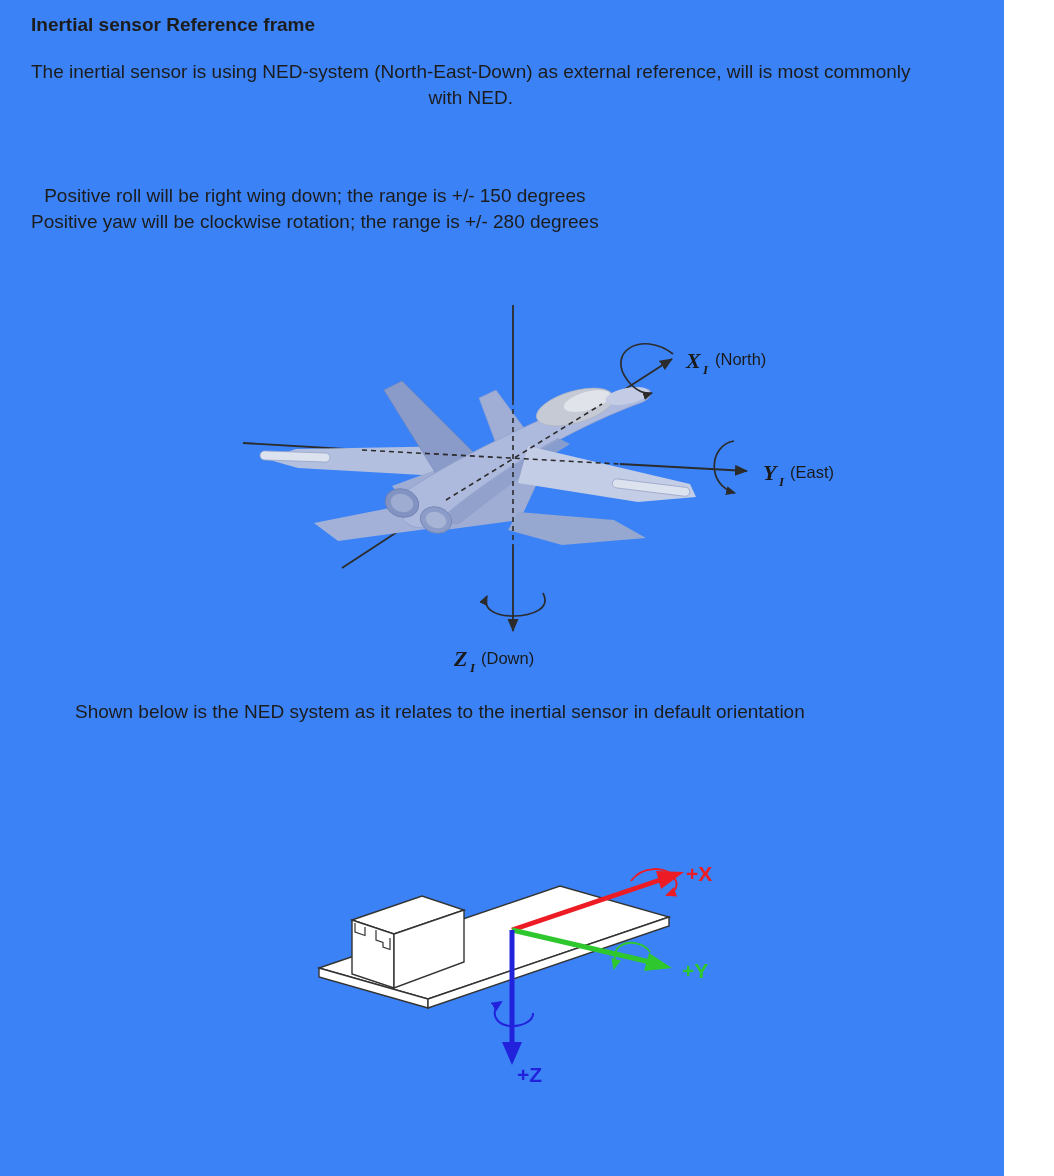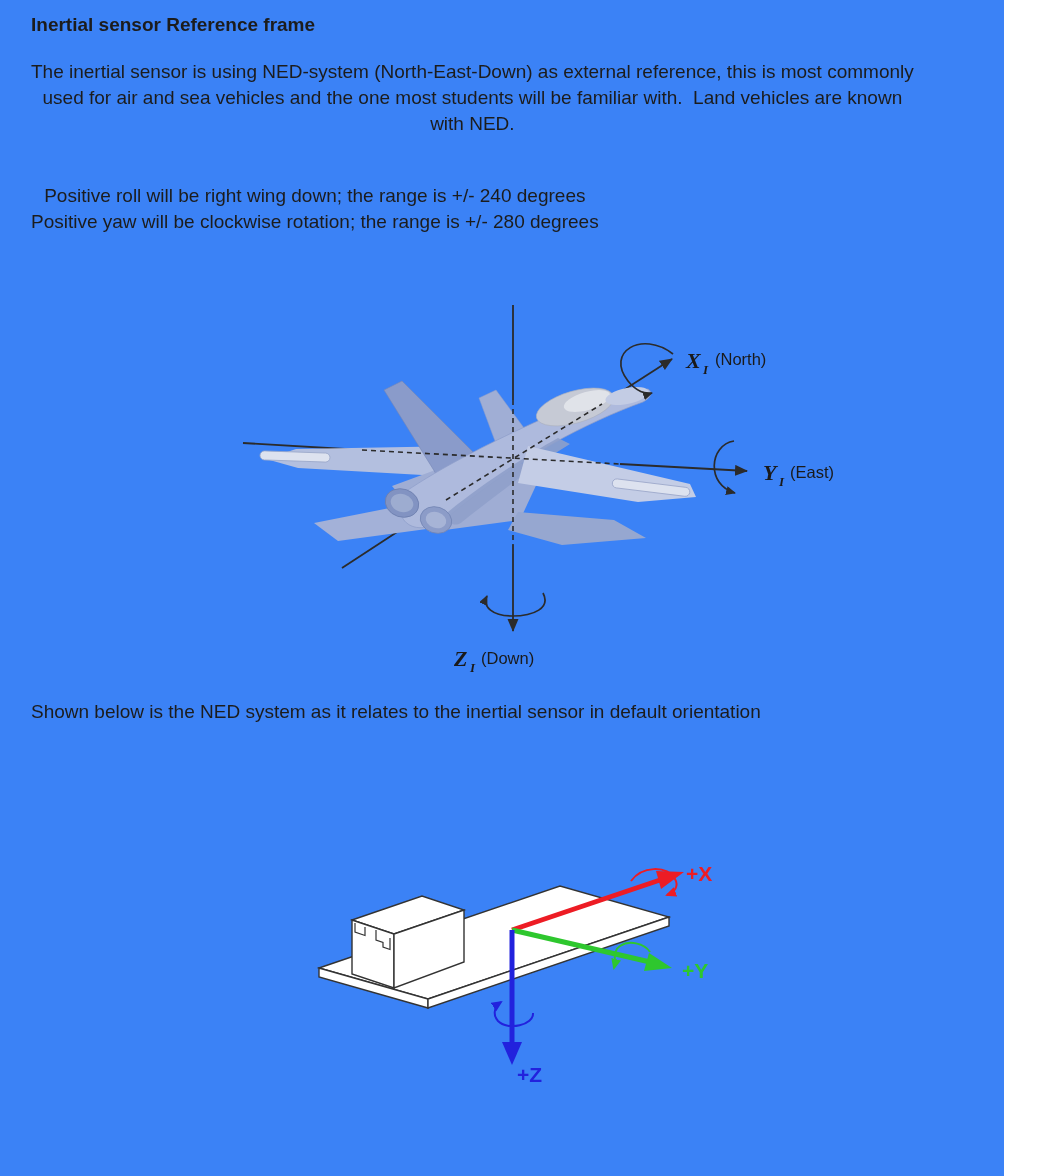--- a/index.html
+++ b/index.html
@@ -4,21 +4,21 @@
 <style>
   html,body{margin:0;padding:0;background:#ffffff;}
   #page{position:relative;width:1004px;height:1176px;background:#3b82f6;overflow:hidden;
         font-family:"Liberation Sans",sans-serif;color:#1c1c1c;text-align:center;}
   .abs{position:absolute;}
   .heading{left:31px;top:14px;font-size:19px;font-weight:bold;white-space:pre;}
   .textblock{left:31px;font-size:19px;line-height:26px;}
   .line{white-space:pre;}
   #intro{top:59px;}
   #rules{top:183px;}
-  #caption{top:699px;}
+  #caption{top:699px;margin-left:44px;}
   svg{position:absolute;left:0;}
   #fig1{top:295px;}
   #fig2{top:850px;}
   .axisline{stroke:#2b2b2b;stroke-width:1.8;fill:none;}
   .axisdash{stroke:#2b2b2b;stroke-width:1.6;fill:none;stroke-dasharray:5 4;}
   .rotarc{stroke:#2b2b2b;stroke-width:1.7;fill:none;}
   .boardline{fill:#ffffff;stroke:#333333;stroke-width:1.4;}
   .notch{fill:none;stroke:#333333;stroke-width:1.2;}
   .sym{font-family:"Liberation Serif",serif;font-style:italic;font-weight:700;font-size:22px;fill:#1a1a1a;}
   .sub{font-family:"Liberation Serif",serif;font-style:italic;font-weight:700;font-size:13px;fill:#1a1a1a;}
@@ -28,27 +28,26 @@
   .colaxis{fill:none;stroke-width:5;}
 </style>
 </head>
 <body>
 
 <div id="page">
 
   <div class="abs heading">Inertial sensor Reference frame</div>
 
   <div class="abs textblock" id="intro">
-    <div class="line">The inertial sensor is using NED-system (North-East-Down) as external reference, this is most commonly</div>
-    <div class="line">used for air and sea vehicles and the one most students will be familiar with.  Land vehicles are known</div>
+    <div class="line">The inertial sensor is using NED-system (North-East-Down) as external reference, will is most commonly</div>
     <div class="line">with NED.</div>
   </div>
 
   <div class="abs textblock" id="rules">
-    <div class="line">Positive roll will be right wing down; the range is +/- 240 degrees</div>
+    <div class="line">Positive roll will be right wing down; the range is +/- 150 degrees</div>
     <div class="line">Positive yaw will be clockwise rotation; the range is +/- 280 degrees</div>
   </div>
 
   <svg id="fig1" width="1054" height="390" viewBox="0 295 1054 390">
     <defs>
       <marker id="ah" markerUnits="userSpaceOnUse" markerWidth="14" markerHeight="12" refX="12" refY="5.5" orient="auto">
         <path d="M0,0 L13,5.5 L0,11 Z" fill="#2b2b2b"></path>
       </marker>
       <marker id="ahs" markerUnits="userSpaceOnUse" markerWidth="11" markerHeight="10" refX="9" refY="4.5" orient="auto">
         <path d="M0,0 L10,4.5 L0,9 Z" fill="#2b2b2b"></path>

